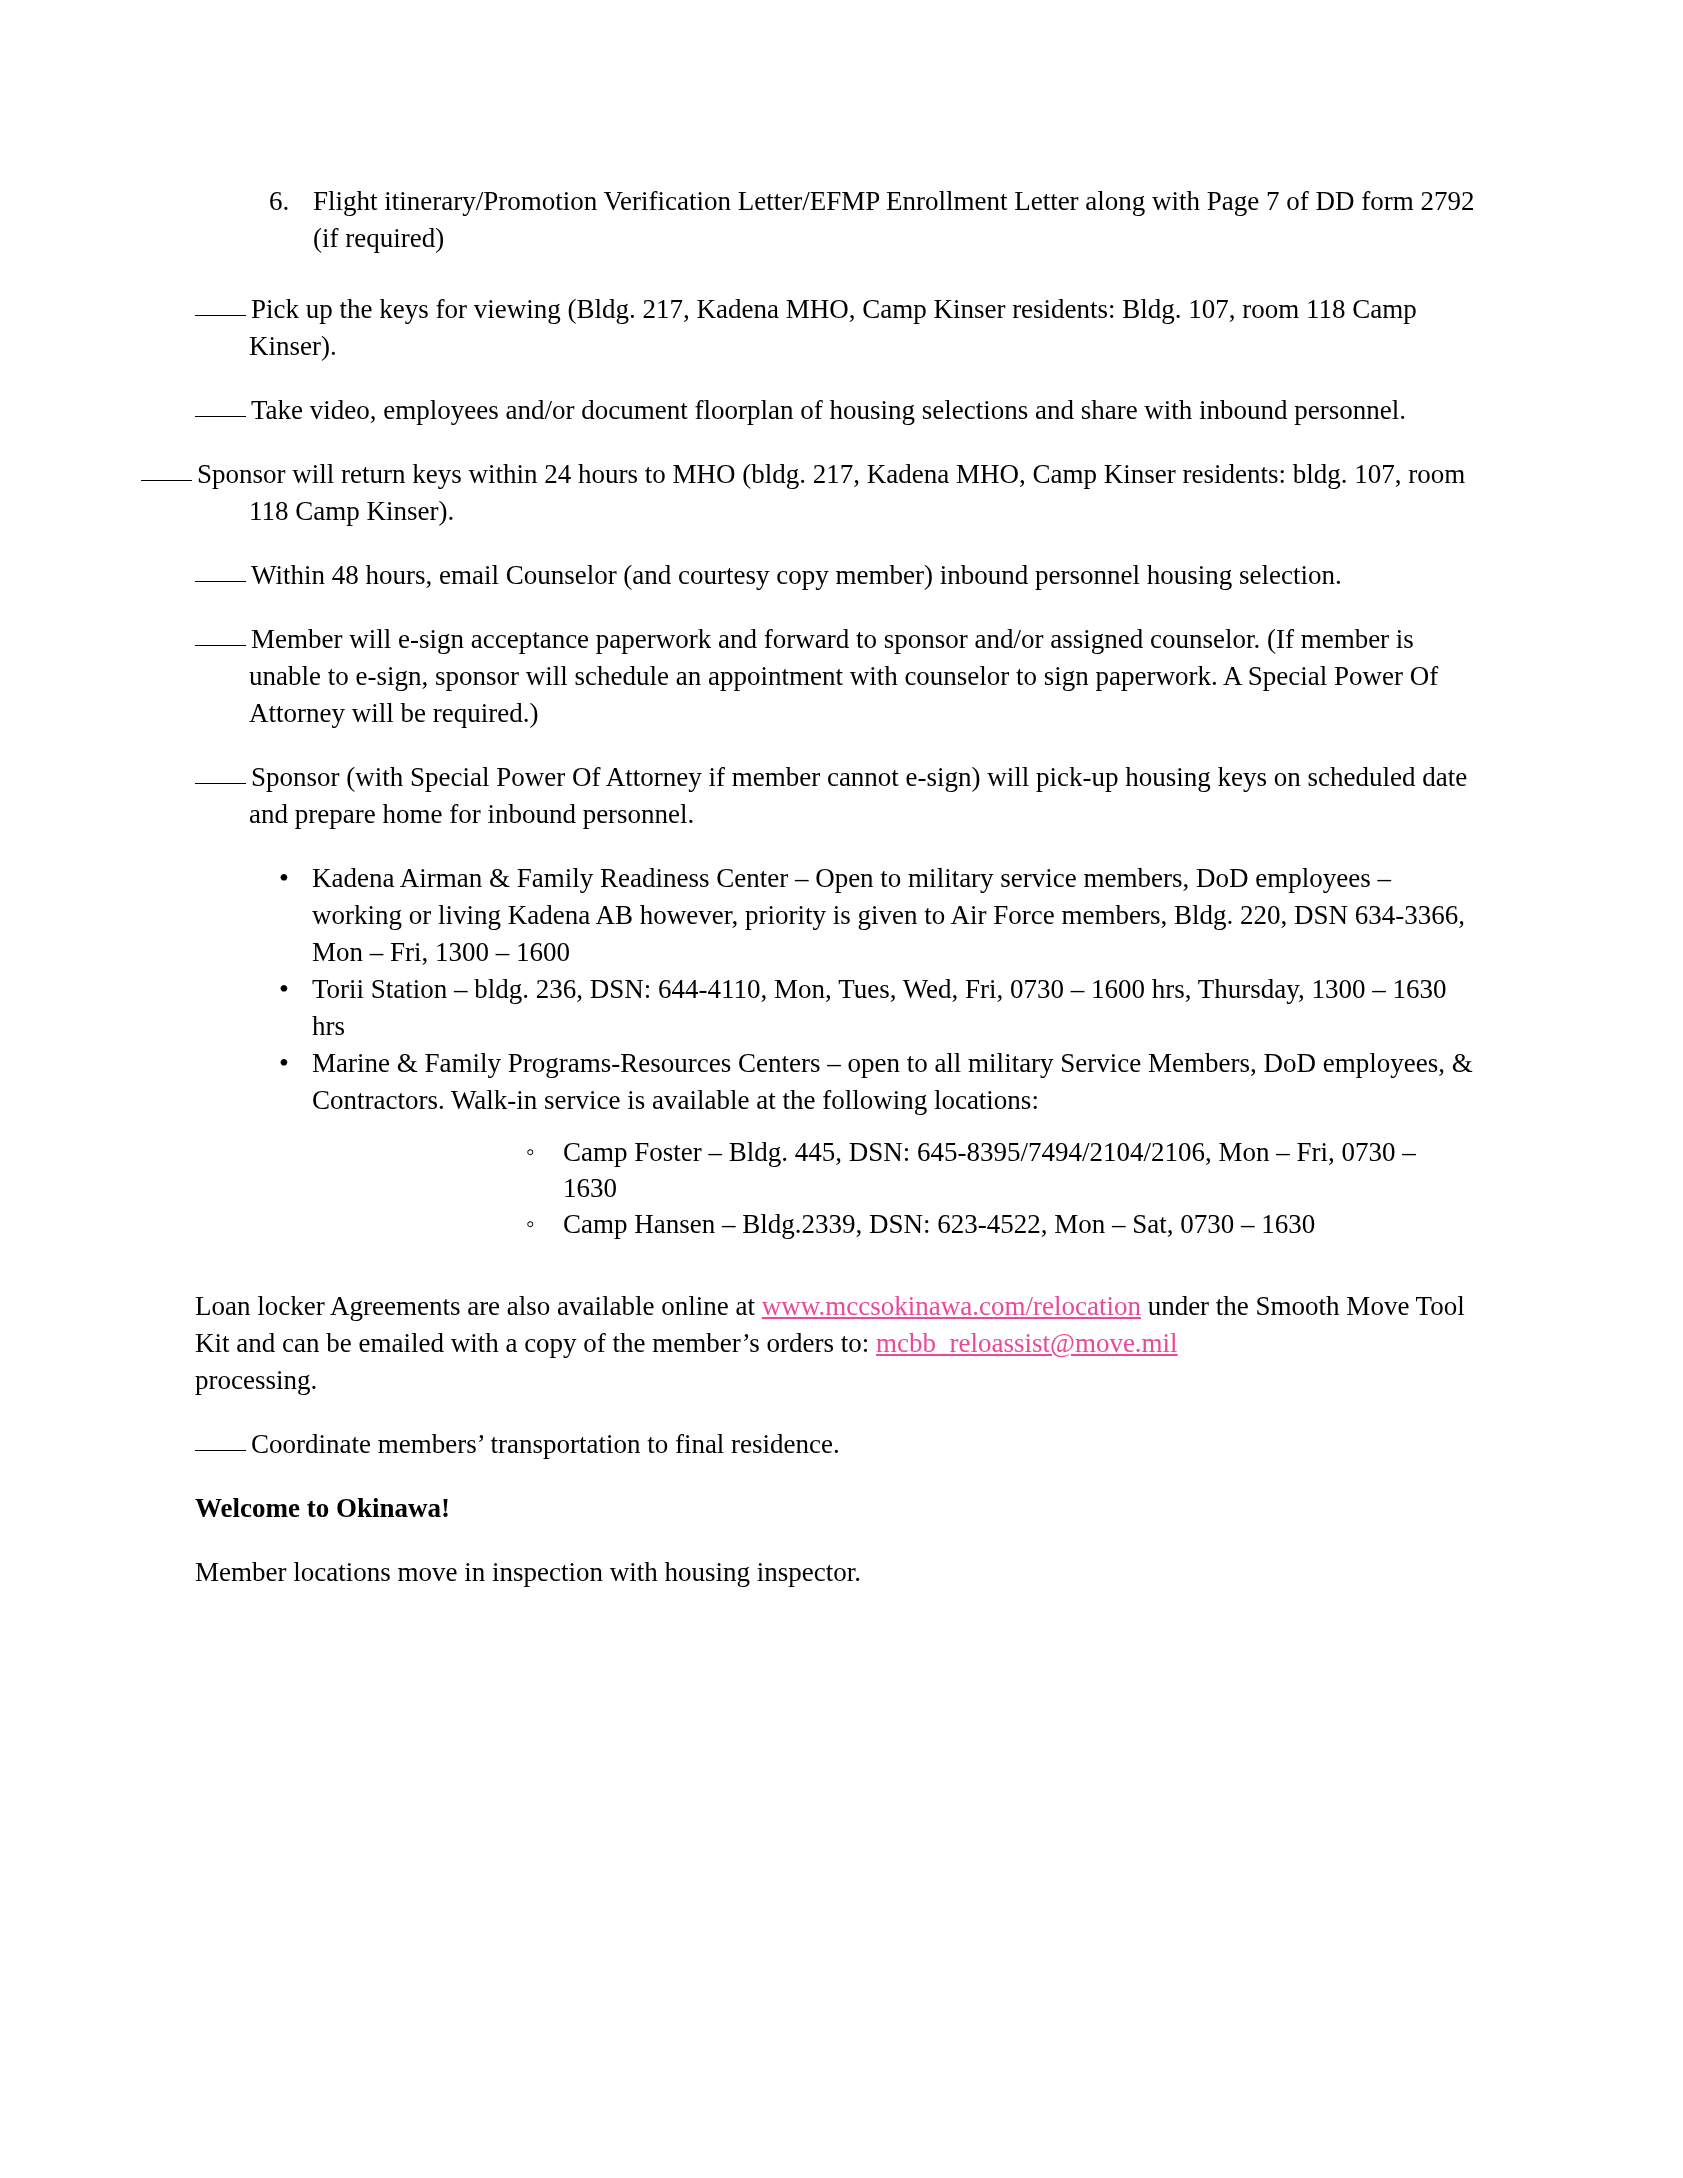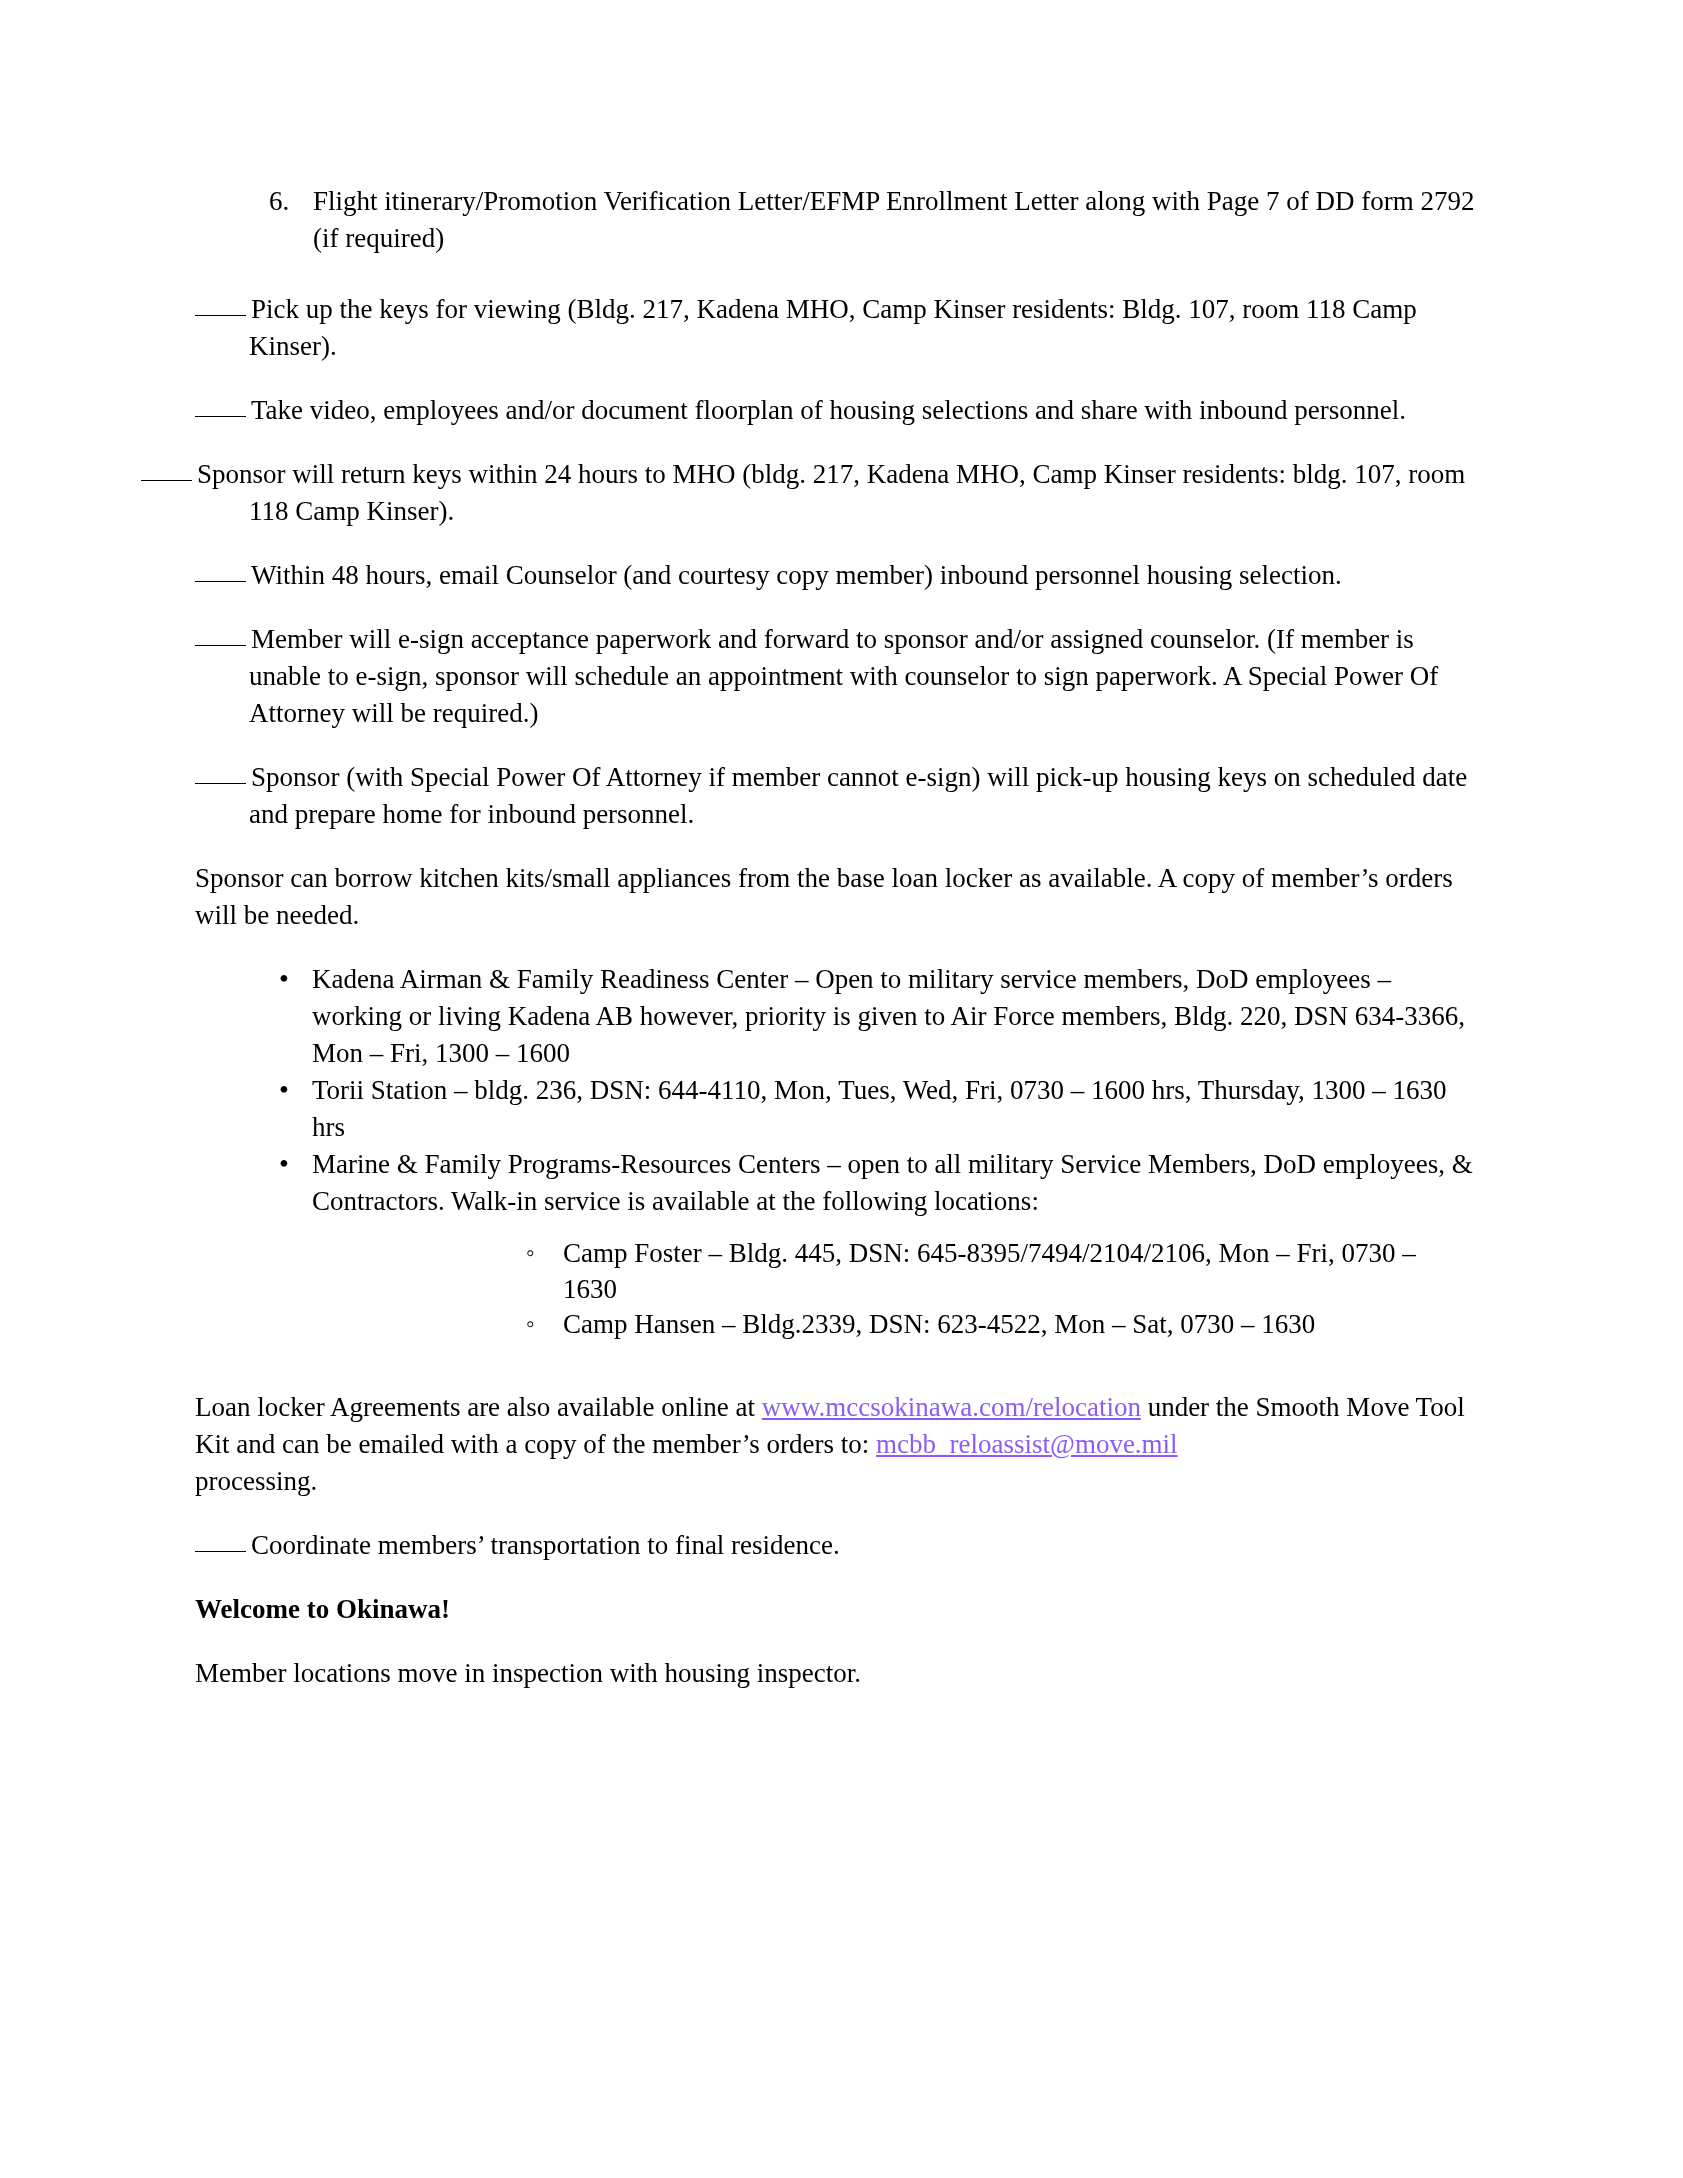--- a/index.html
+++ b/index.html
@@ -91,21 +91,21 @@
   }
   ul.subbullets > li::before {
     content: "\25E6";
     position: absolute;
     left: 198px;
     top: 0px;
     font-size: 25px;
   }
   .gap-med { height: 30px; }
   a.link {
-    color: #8b5cf6;
+    color: #ec4899;
     text-decoration: underline;
   }
   .bold { font-weight: bold; }
 </style>
 </head>
 <body>
 
 <div class="page">
   <div class="doc">
 
@@ -119,21 +119,20 @@
     <p class="check-item"><span class="blank"></span><span>Take video, employees and/or document floorplan of housing selections and share with inbound personnel.</span></p>
 
     <p class="check-item nohang"><span class="blank"></span><span>Sponsor will return keys within 24 hours to MHO (bldg. 217, Kadena MHO, Camp Kinser residents: bldg. 107, room 118 Camp Kinser).</span></p>
 
     <p class="check-item"><span class="blank"></span><span>Within 48 hours, email Counselor (and courtesy copy member) inbound personnel housing selection.</span></p>
 
     <p class="check-item"><span class="blank"></span><span>Member will e-sign acceptance paperwork and forward to sponsor and/or assigned counselor. (If member is unable to e-sign, sponsor will schedule an appointment with counselor to sign paperwork.  A Special Power Of Attorney will be required.)</span></p>
 
     <p class="check-item"><span class="blank"></span><span>Sponsor (with Special Power Of Attorney if member cannot e-sign) will pick-up housing keys on scheduled date and prepare home for inbound personnel.</span></p>
 
-    <p class="plain">Sponsor can borrow kitchen kits/small appliances from the base loan locker as available. A copy of member’s orders will be needed.</p>
 
     <ul class="bullets">
       <li><span>Kadena Airman &amp; Family Readiness Center – Open to military service members, DoD employees – working or living Kadena AB however, priority is given to Air Force members, Bldg. 220, DSN 634-3366, Mon – Fri, 1300 – 1600</span></li>
       <li><span>Torii Station – bldg. 236, DSN: 644-4110, Mon, Tues, Wed, Fri, 0730 – 1600 hrs, Thursday, 1300 – 1630 hrs</span></li>
       <li><span>Marine &amp; Family Programs-Resources Centers – open to all military Service Members, DoD employees, &amp; Contractors.  Walk-in service is available at the following locations:</span>
         <ul class="subbullets">
           <li><span>Camp Foster – Bldg. 445, DSN: 645-8395/7494/2104/2106, Mon – Fri, 0730 – 1630</span></li>
           <li><span>Camp Hansen – Bldg.2339, DSN: 623-4522, Mon – Sat, 0730 – 1630</span></li>
         </ul>
       </li>

